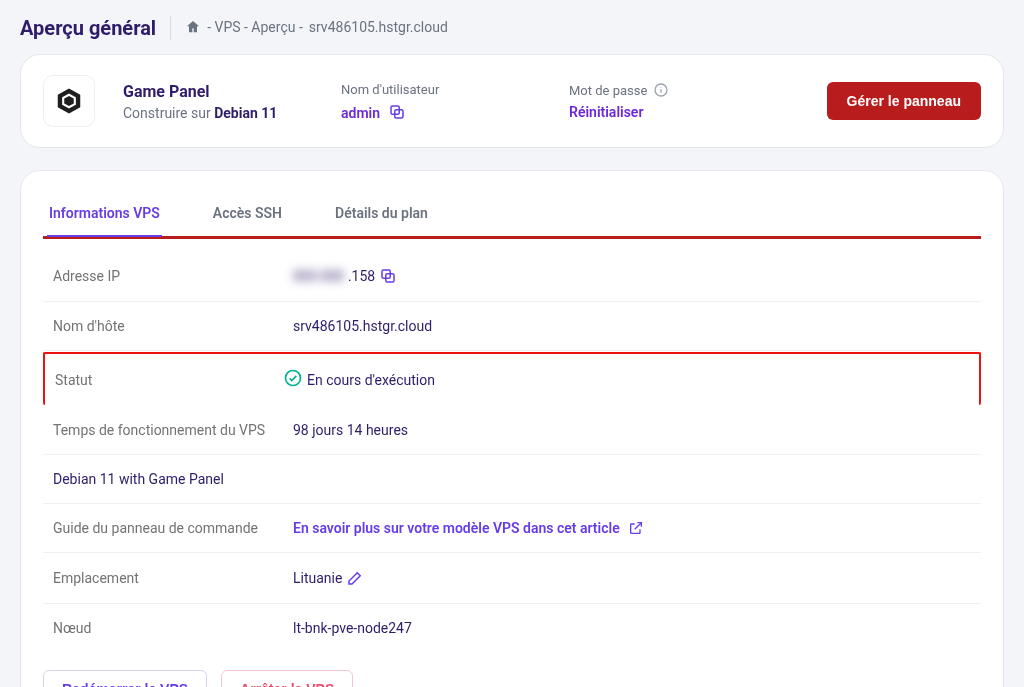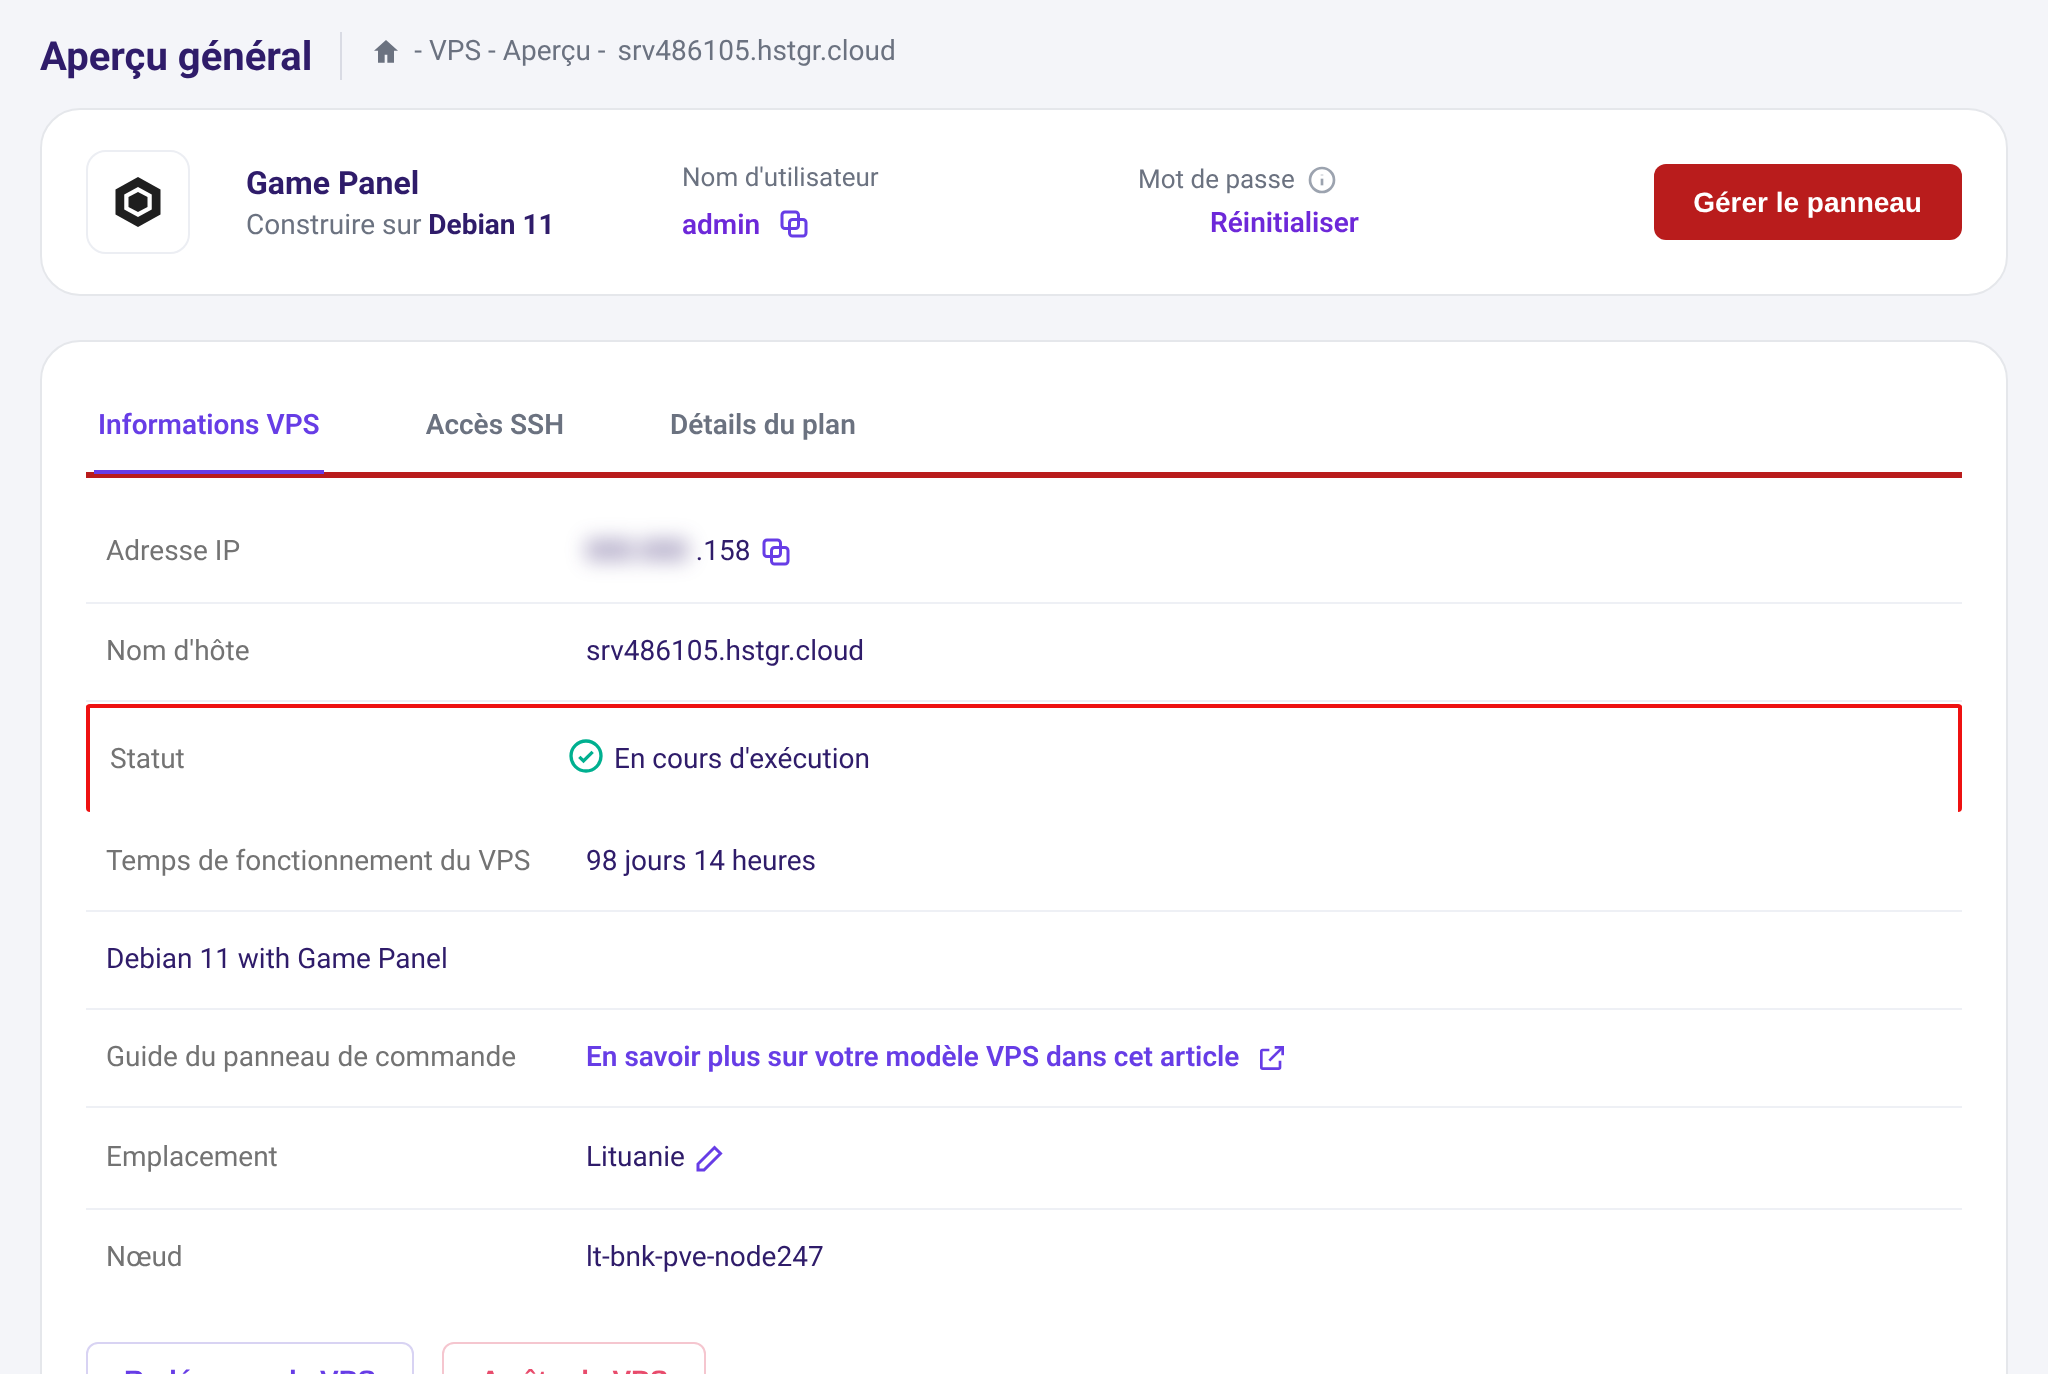--- a/index.html
+++ b/index.html
@@ -82,21 +82,20 @@
       color: #6d28d9;
       font-weight: 600;
       display: flex;
       align-items: flex-end;
       gap: 8px;
     }
     .link-text {
       color: #673de6;
       font-weight: 600;
       cursor: pointer;
-      margin-left: 36px;
     }
     .btn-primary {
       background: #b91c1c;
       color: #fff;
       border: none;
       border-radius: 6px;
       padding: 11px 20px;
       font-size: 14px;
       font-weight: 600;
       cursor: pointer;

